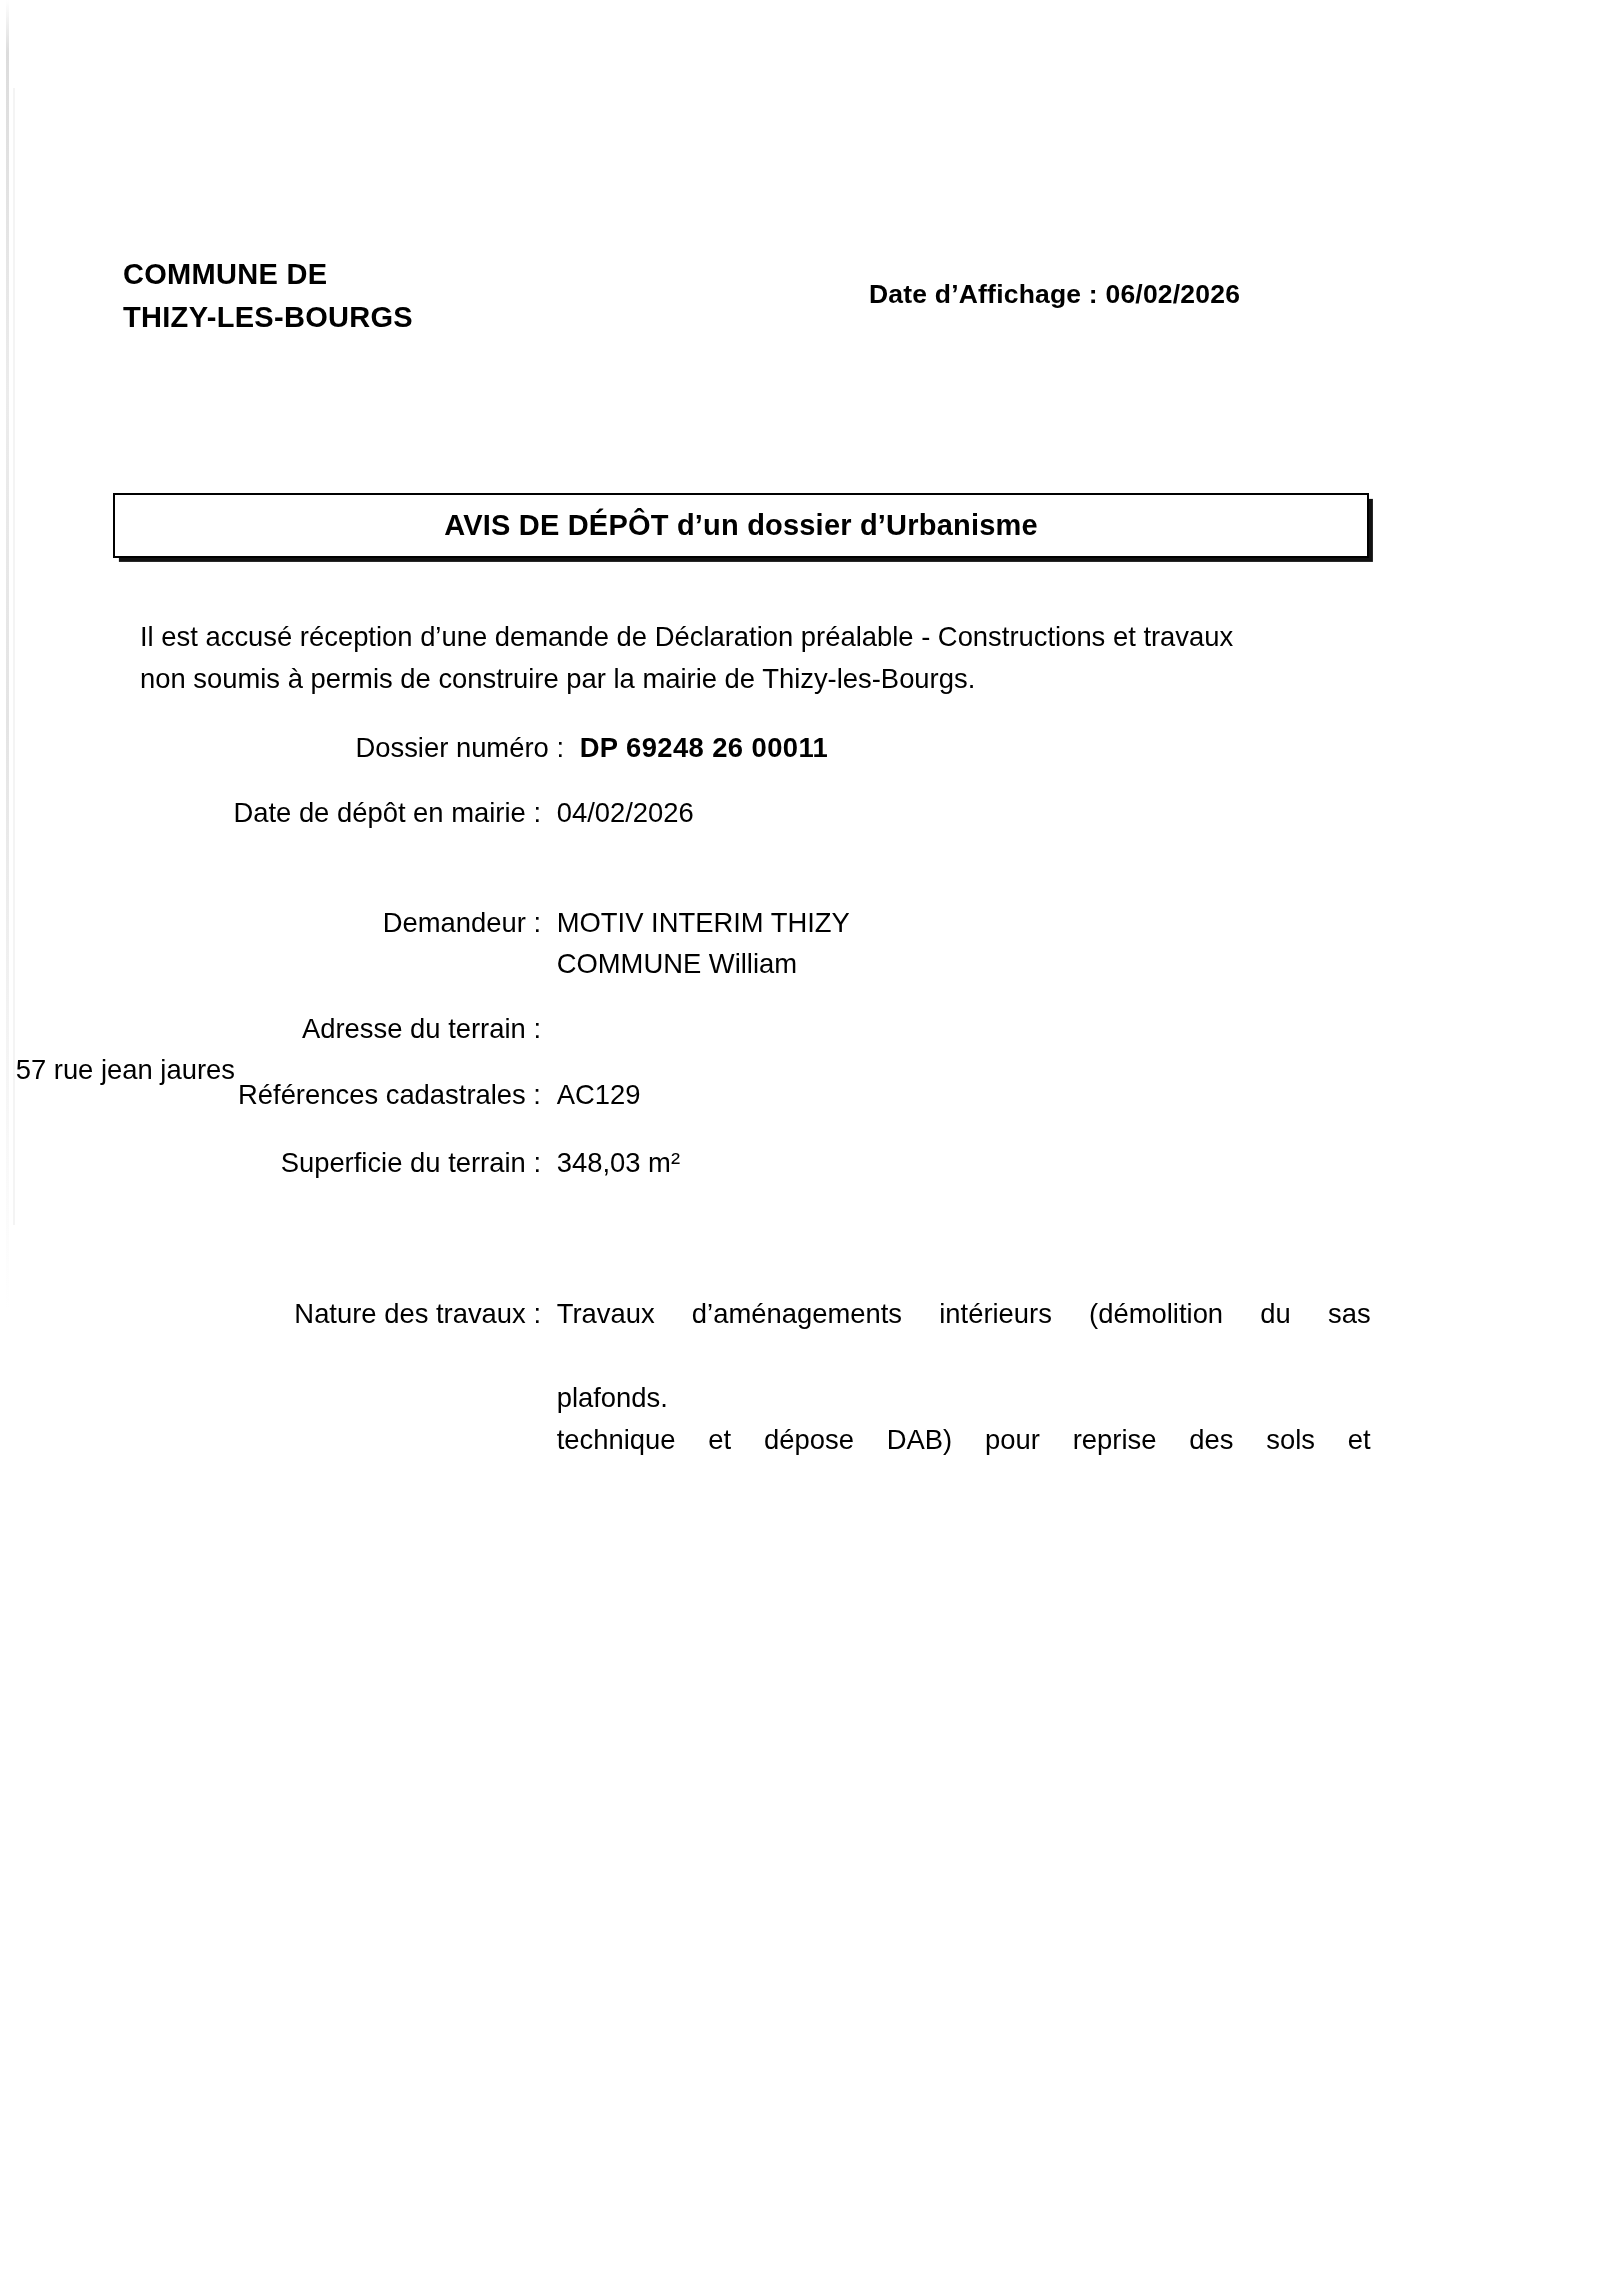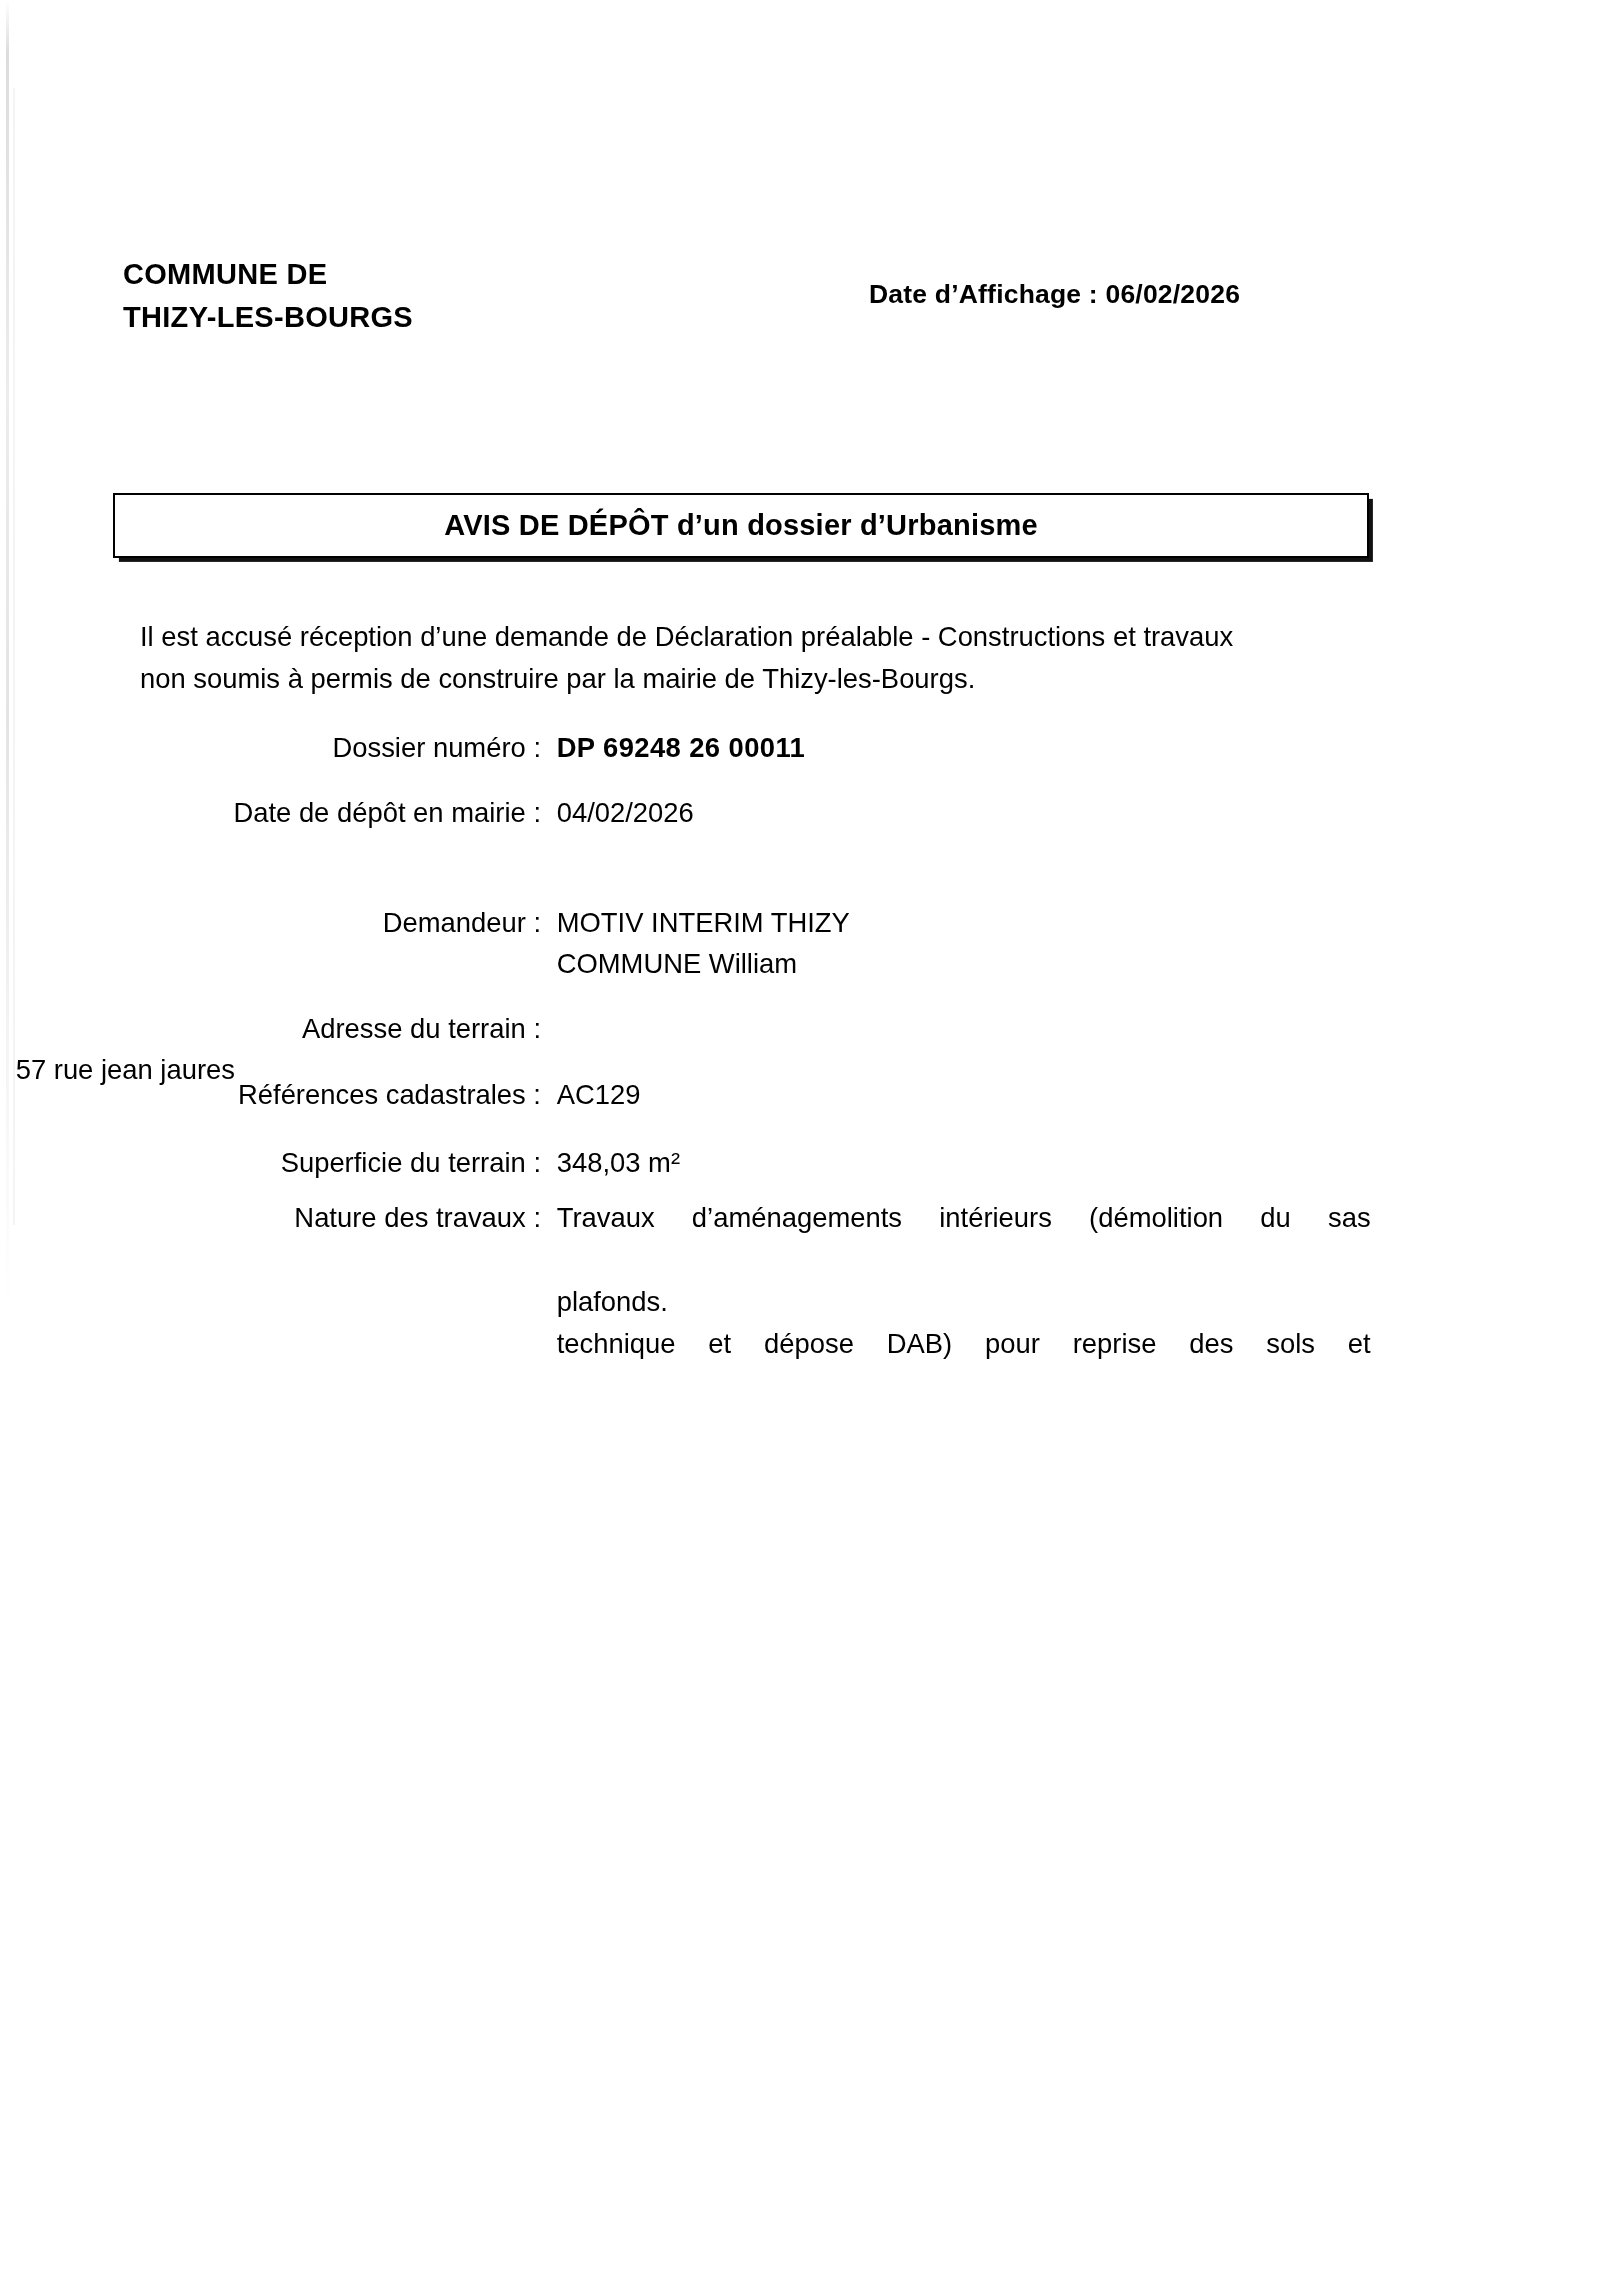--- a/index.html
+++ b/index.html
@@ -138,27 +138,27 @@
   .value.wrapped .wline { display: block; text-align: justify; }
   .value.wrapped .wline::after {
     content: "";
     display: inline-block;
     width: 100%;
     height: 0;
   }
   .value.wrapped .wline.last { text-align: left; }
   .value.wrapped .wline.last::after { content: none; }
 
-  .row-dossier   { top: 727px; }
+  .row-dossier   { top: 727px; margin-left: 23px; }
   .row-date      { top: 792px; }
   .row-demandeur { top: 902px; }
   .row-adresse   { top: 1008px; flex-direction: column; }
   .row-cadastre  { top: 1074px; }
   .row-superficie{ top: 1142px; }
-  .row-travaux   { top: 1197px; }
+  .row-travaux   { top: 1293px; }
 </style>
 </head>
 <body>
 
 <div class="page">
 
   <div class="scan-streak"></div>
   <div class="scan-streak2"></div>
 
   <div class="header">

